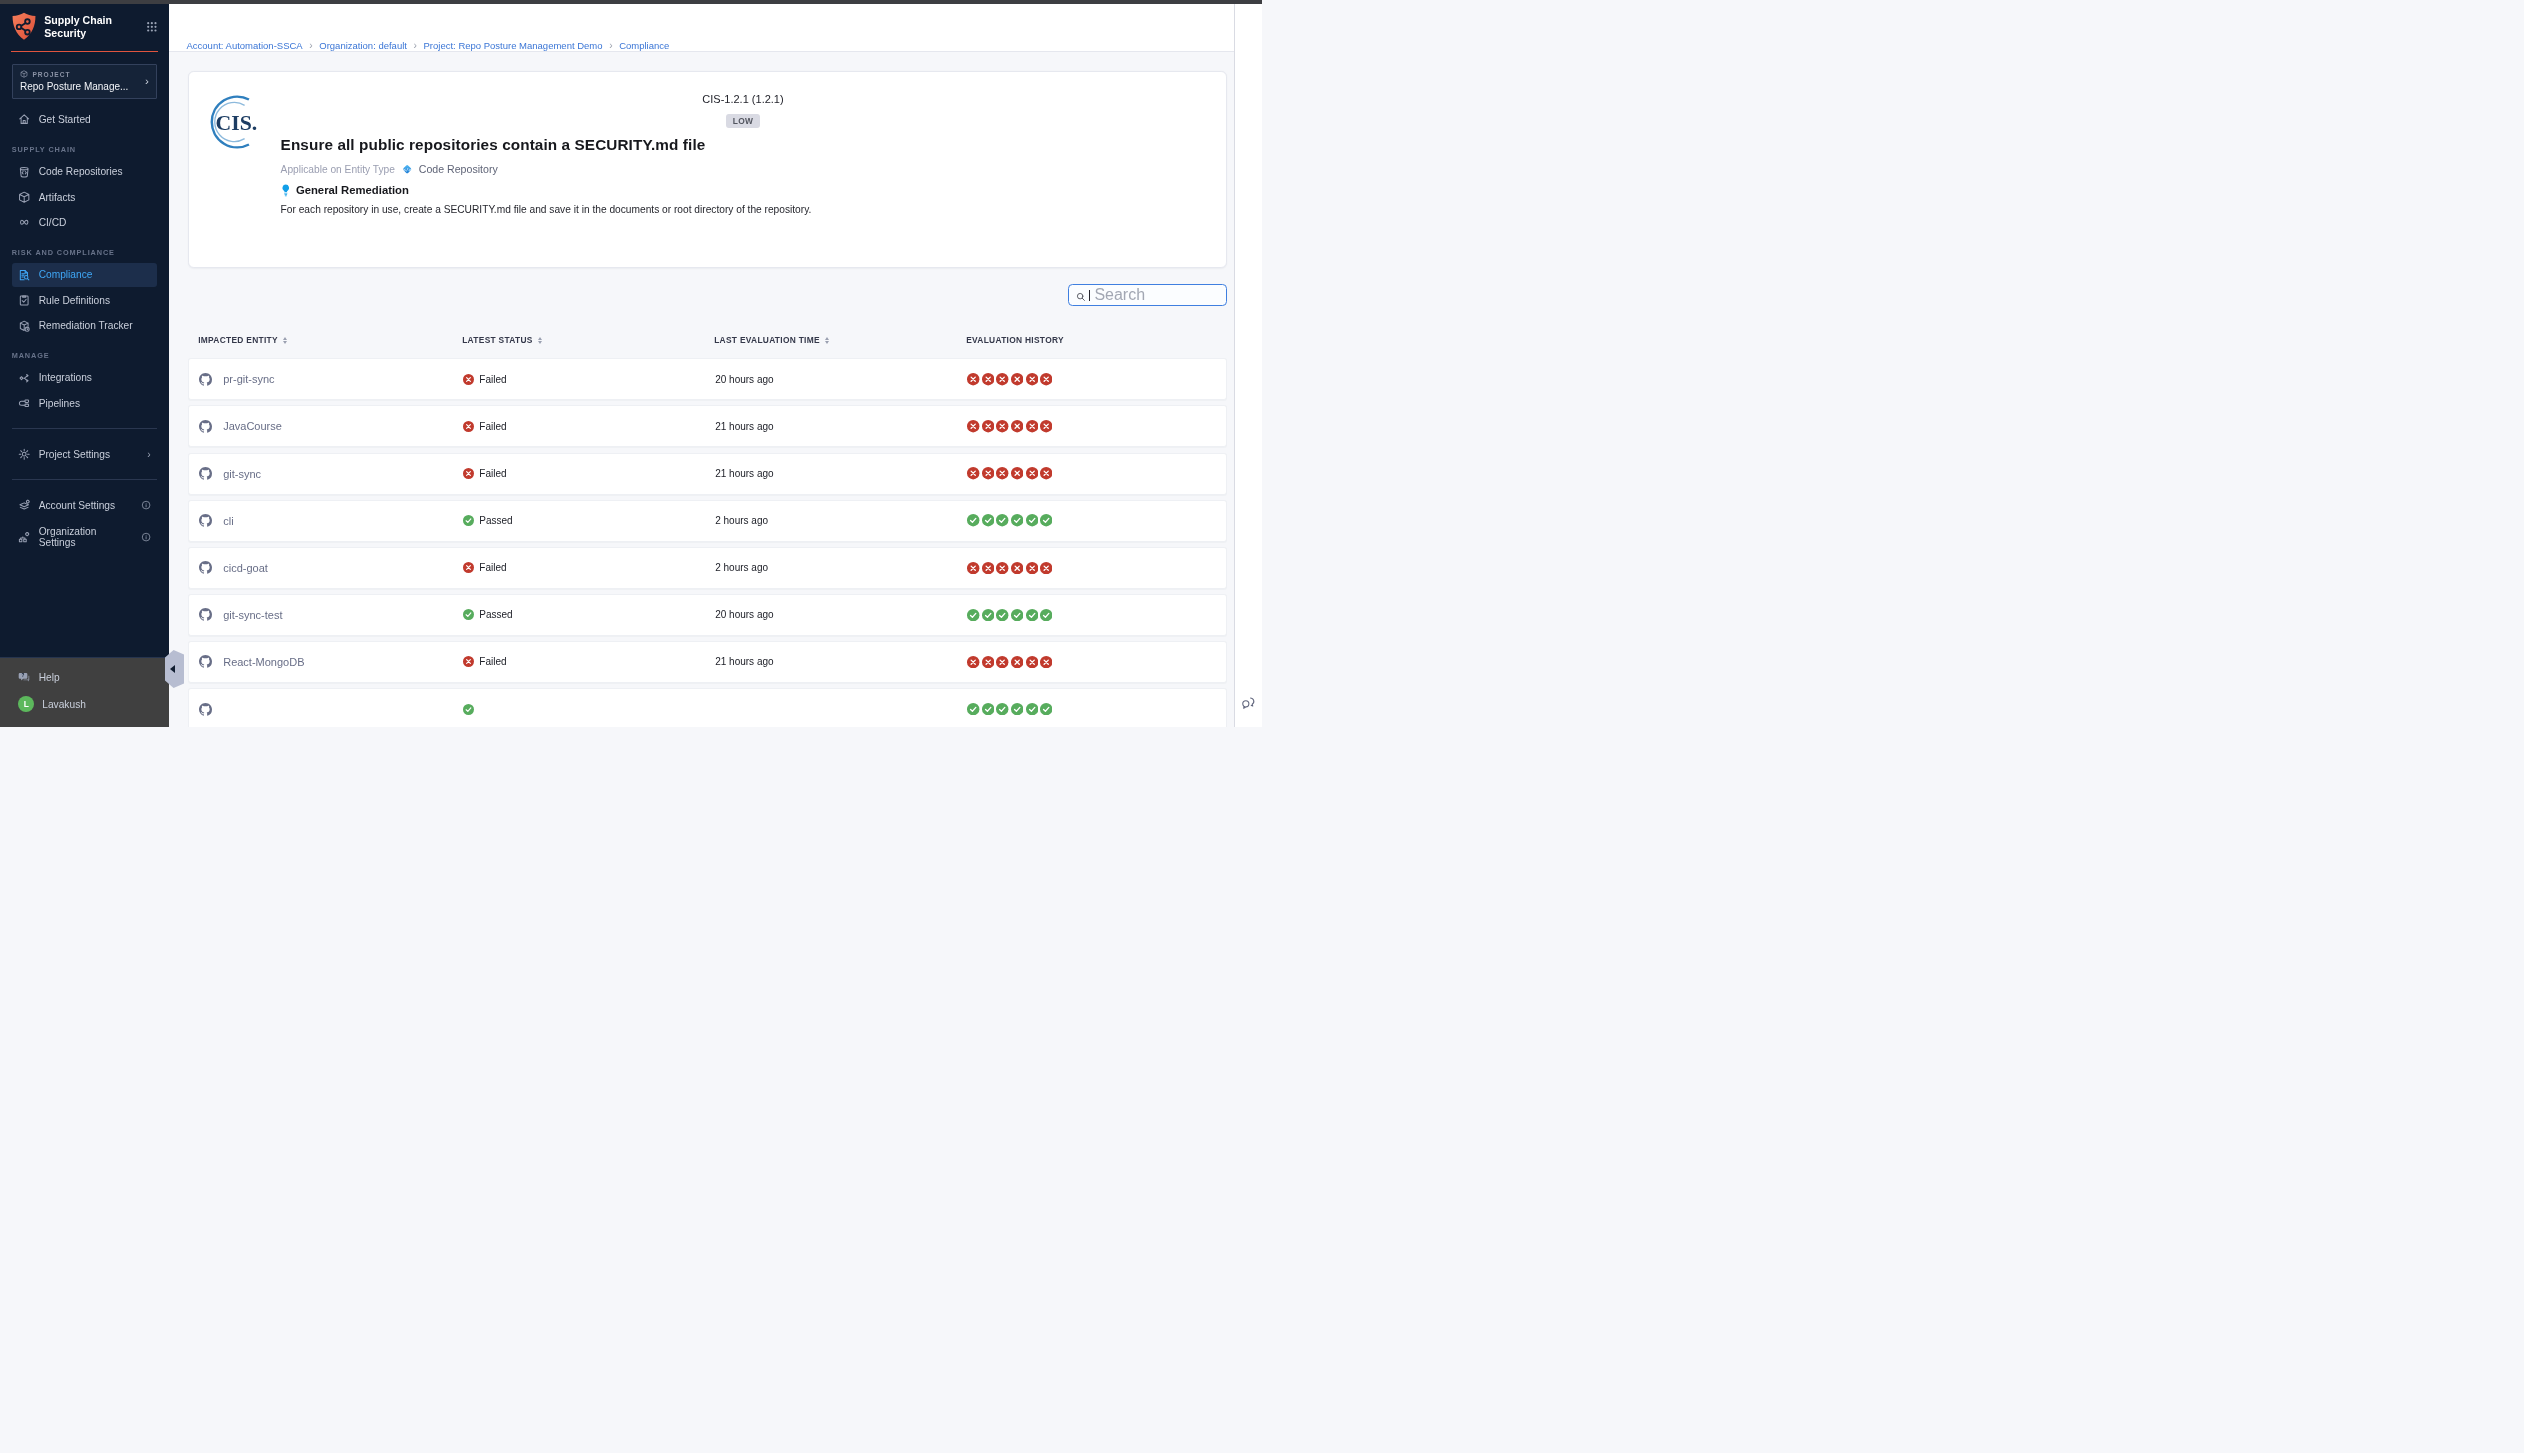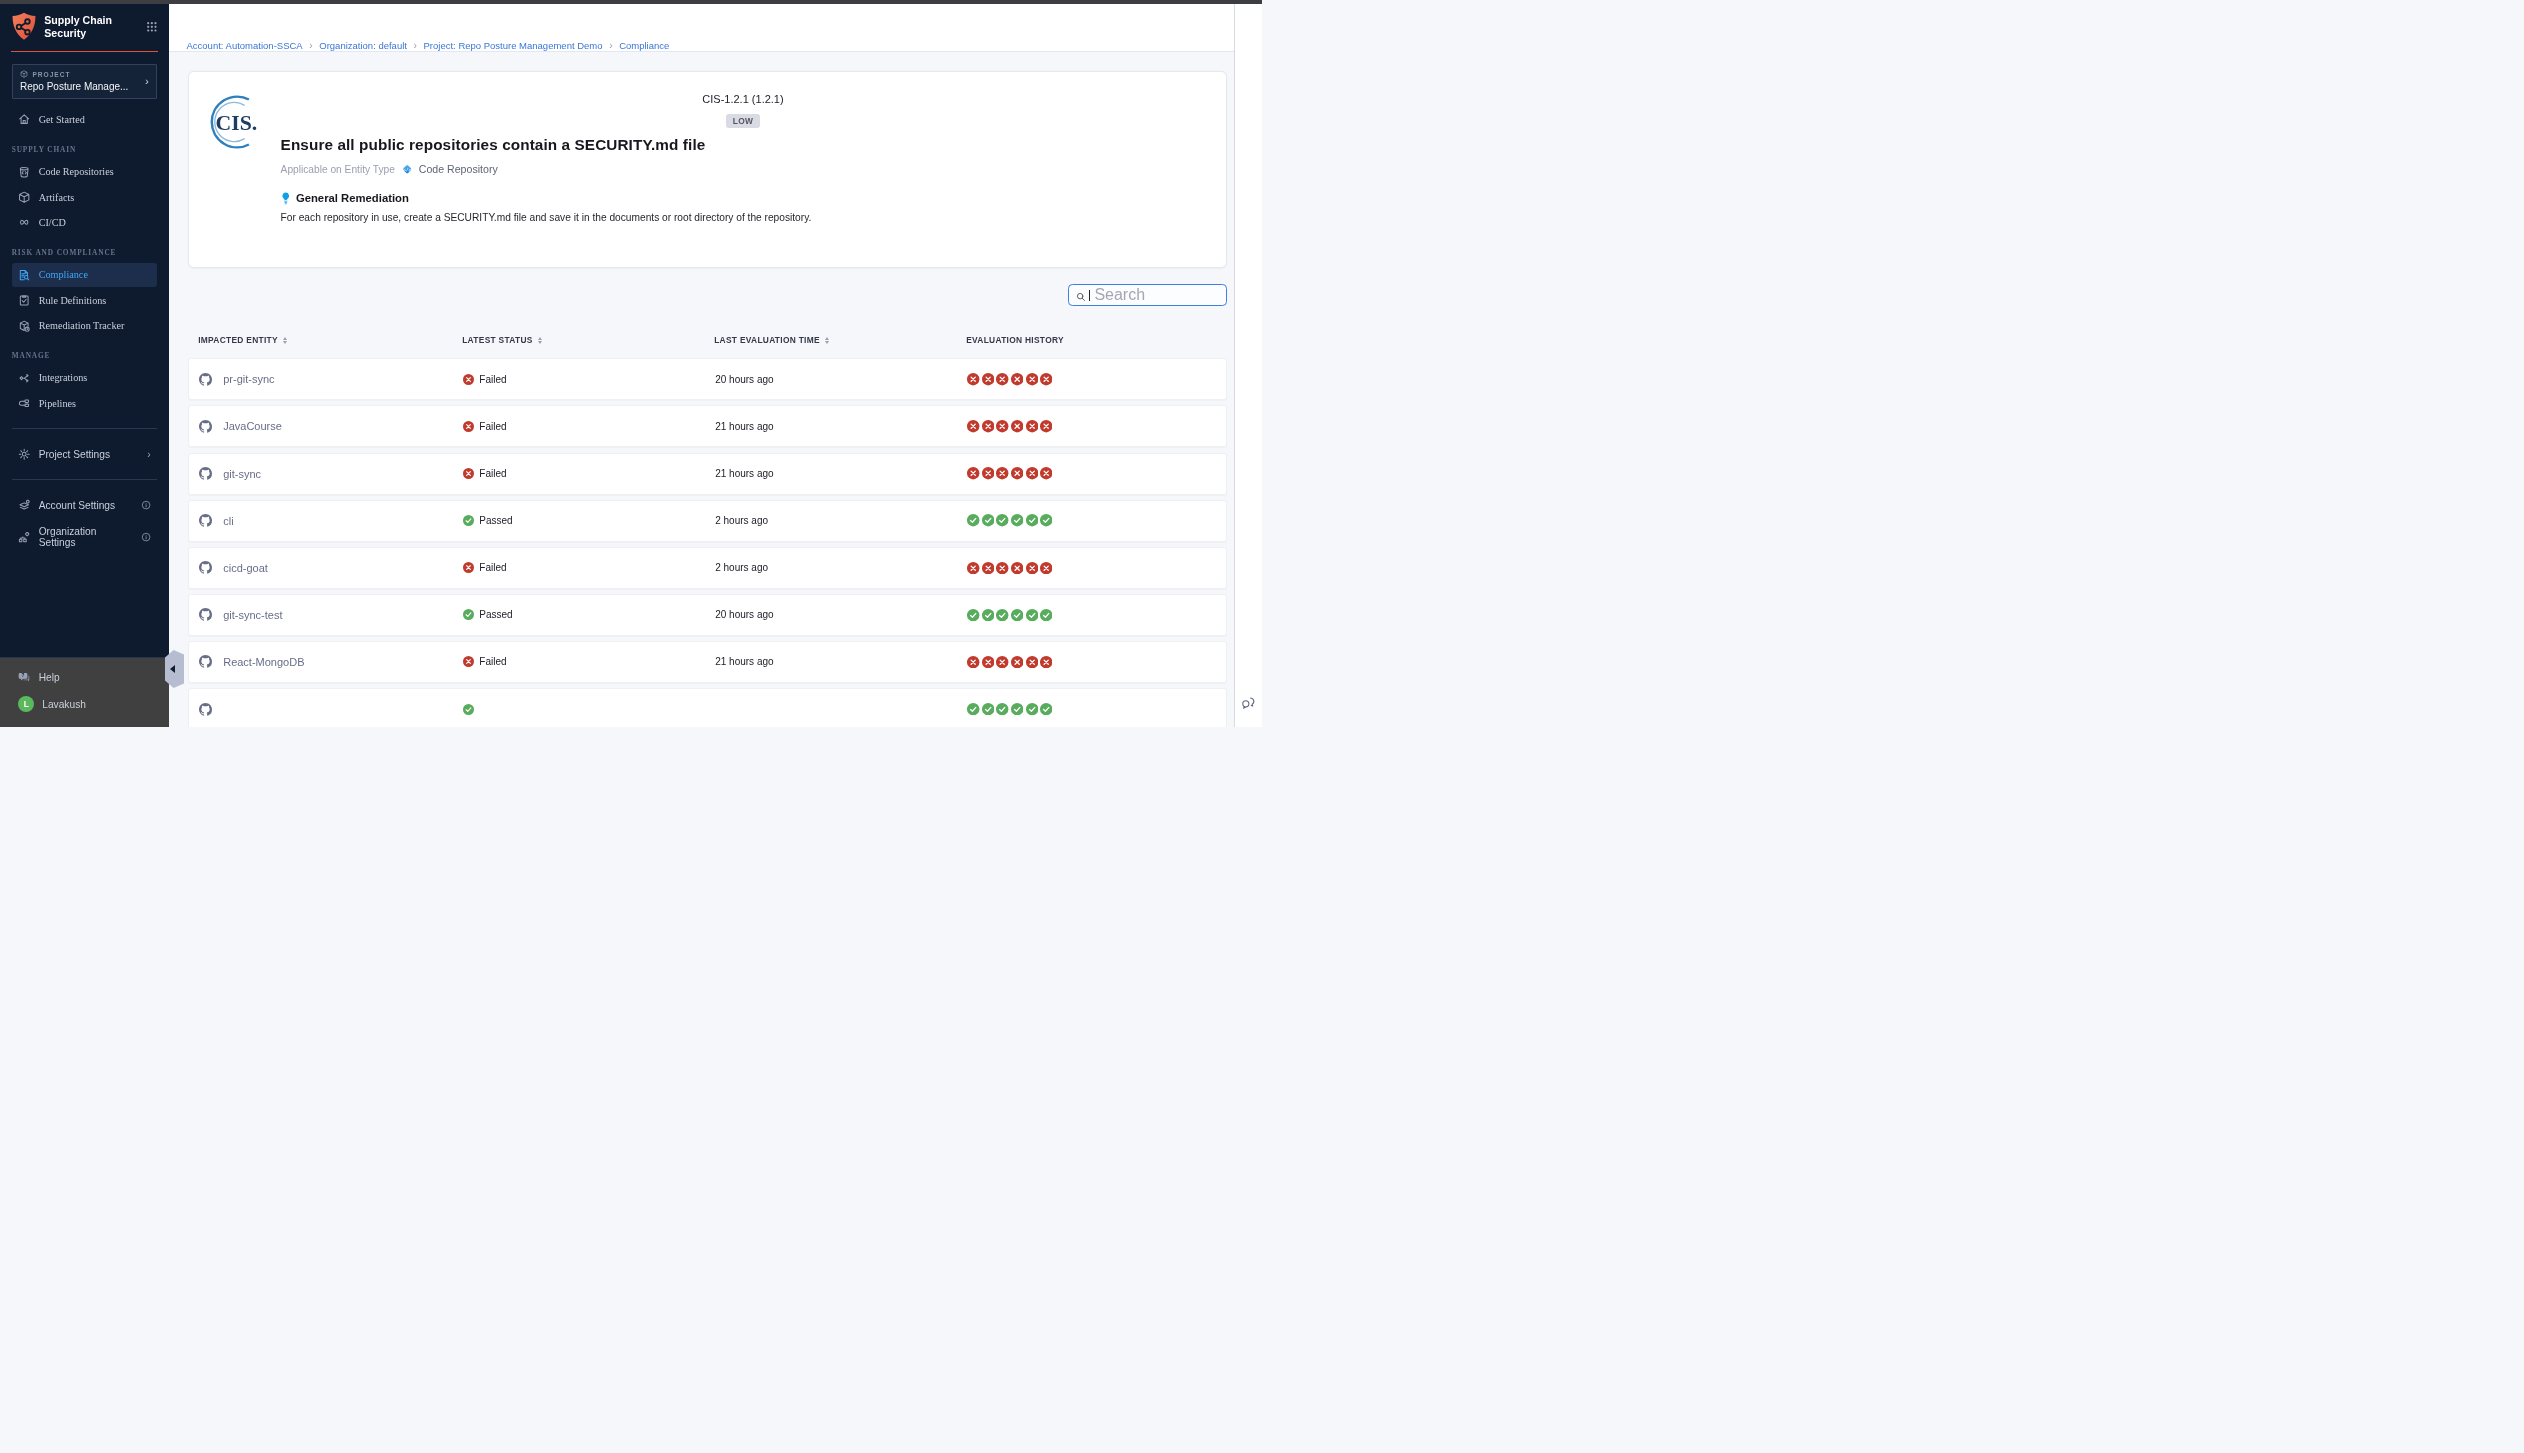--- a/index.html
+++ b/index.html
@@ -16,21 +16,21 @@
   .sb-title { flex:1; color:#fff; font-size:10.6px; line-height:12.4px; font-weight:bold; }
   .sb-grid { width:11.7px; height:11.7px; color:#9aa3b5; cursor:pointer; }
   .sb-redline { height:1.5px; background:#e0543e; margin:2.9px 11px 0; }
   .sb-project { margin:11.7px 11.7px 0; border:0.7px solid #33415c; background:#152338; border-radius:1px; padding:5.1px 7.3px 5.8px; display:flex; align-items:center; cursor:pointer; }
   .sb-project-col { flex:1; min-width:0; }
   .sb-project-lab { display:flex; align-items:center; gap:4.4px; color:#8b93a6; font-size:6.6px; font-weight:bold; letter-spacing:1px; }
   .sb-project-lab .ic { width:8px; height:8px; display:inline-flex; color:#8b93a6; }
   .sb-project-name { color:#f2f4f8; font-size:10px; margin-top:2.9px; white-space:nowrap; }
   .sb-chev { color:#c9cfdb; font-size:11.7px; line-height:1; }
 
-  #nav-groups { margin-top:7.3px;font-family:Liberation Serif, serif; }
+  #nav-groups { margin-top:7.3px; }
   .nav-section { padding:11.7px 11.7px 4.4px 11.7px; color:#68738a; font-size:7.3px; font-weight:bold; letter-spacing:0.9px; }
   .nav-item { display:flex; align-items:center; gap:8px; margin:1.5px 11.7px; padding:5.8px 6.6px; border-radius:2.9px; font-size:10.2px; color:#c9cfdb; cursor:pointer; }
   .nav-item .nav-ic { width:12.4px; height:12.4px; display:inline-flex; color:#99a1b4; flex:0 0 auto; }
   .nav-item.active { background:#1c2e4b; color:#3fa7f6; }
   .nav-item.active .nav-ic { color:#3fa7f6; }
   .sb-div { height:0.7px; background:#2a3750; margin:11.7px 11.7px; }
   .nav-item .right-adorn { margin-left:auto; display:inline-flex; color:#9aa3b5; }
   .info-ic { width:10.2px; height:10.2px; display:inline-flex; color:#9aa3b5; }
 
   .sb-footer { margin-top:auto; border-top:0.7px solid #26344e; background:#404040; padding:5.8px 0 7.3px; }
@@ -57,21 +57,21 @@
   .card { margin:19px 6.6px 0 19px; height:197px; background:#fff; border:0.7px solid #e6e8ef; border-radius:5.8px; box-shadow:0 0.7px 1.5px rgba(40,50,70,.05); display:flex; gap:19px; padding:20.5px 20.5px 17.5px 14.6px; }
   .cis-logo { width:58px; flex:0 0 auto; }
   .rule-col { flex:1; min-width:0; }
   .rule-id-row { display:flex; align-items:center; gap:8.8px; font-size:11px; color:#23242c;flex-direction:column; }
   .sev-badge { background:#d9dae3; color:#52555f; font-size:8.4px; font-weight:bold; letter-spacing:0.3px; padding:2.2px 6.6px; border-radius:2.9px; }
   .rule-title { margin-top:8px; font-size:15.3px; font-weight:bold; color:#17181d; letter-spacing:0.1px; }
   .applicable-row { margin-top:8.8px; display:flex; align-items:center; gap:5.8px; font-size:10.2px; color:#9a9eb1; }
   .entity-type { color:#5f6477; font-size:10.6px; }
   .diamond-ic { width:12.4px; height:12.4px; display:inline-flex; }
   .rule-desc { margin-top:9.5px; font-size:10.2px; line-height:14px; color:#26272e; }
-  .rem-title-row { margin-top:17px; display:flex; align-items:center; gap:5.8px; font-size:11.3px; font-weight:bold; color:#17181d; }
+  .rem-title-row { margin-top:9px; display:flex; align-items:center; gap:5.8px; font-size:11.3px; font-weight:bold; color:#17181d; }
   .bulb-ic { width:9.5px; height:12.4px; display:inline-flex; color:#129fe8; }
   .rem-text { margin-top:7.3px; font-size:10.2px; color:#26272e; }
 
   
   .search-row { display:flex; justify-content:flex-end; margin:16px 6.6px 0 0; }
   .search-box { width:159px; height:22px; border:1.1px solid #3f7fe0; border-radius:4.4px; background:#fbfdff; display:flex; align-items:center; padding:0 6.6px; gap:4.4px; }
   .search-box .s-ic { width:9.5px; height:9.5px; color:#4a4d57; flex:0 0 auto; }
   .search-caret { width:0.7px; height:11px; background:#23242c; }
   .search-box input { border:none; outline:none; background:transparent; font-size:16px; color:#23242c; width:100%; font-family:"Liberation Sans",sans-serif; }
   .search-box input::placeholder { color:#a2a7b3; }

